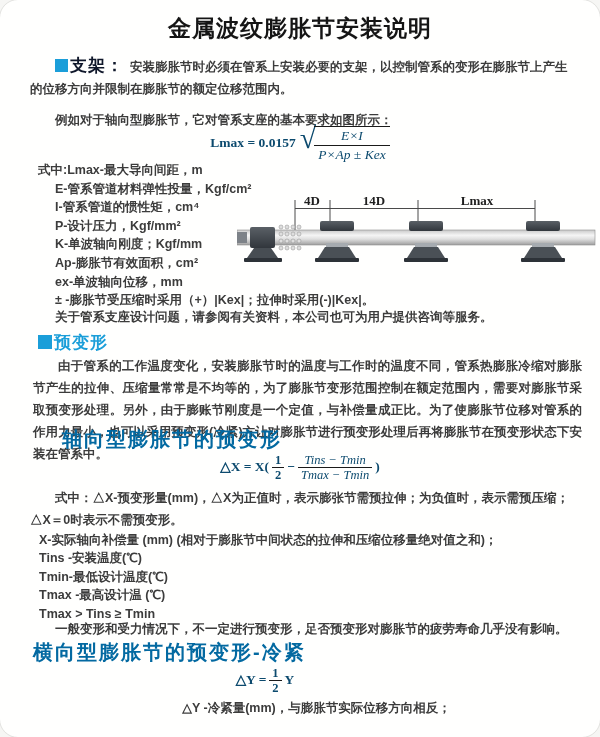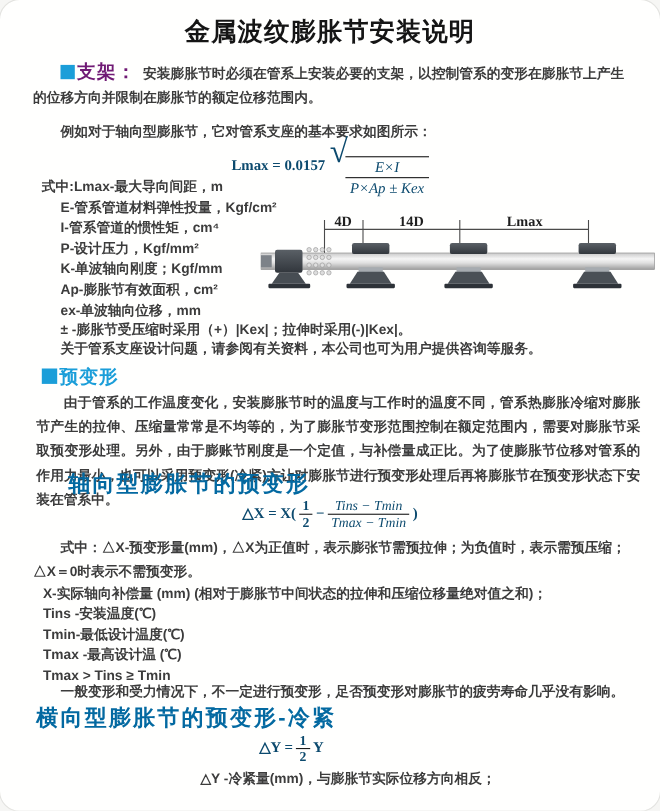--- a/index.html
+++ b/index.html
@@ -14,21 +14,21 @@
     font-size:23px; font-weight:bold; color:#151515; letter-spacing:1px;
   }
   .body-par{
     font-size:12.5px; font-weight:bold; color:#3c3c3c; line-height:22px;
   }
   .sq{
     display:inline-block; width:13px; height:13px; background:#1b9ed9;
     margin-right:2px; vertical-align:-1px;
   }
   .sec-head-inline{
-    font-size:17px; font-weight:bold; color:#701a75; letter-spacing:1px;
+    font-size:17px; font-weight:bold; color:#0f172a; letter-spacing:1px;
     margin-right:6px;
   }
   .sec-head{
     font-size:17px; font-weight:bold; color:#1b9ed9; letter-spacing:1px;
   }
   .sub-head{
     font-size:20px; font-weight:bold; color:#0369a1; letter-spacing:2px;
   }
   .indent2{text-indent:25px;}
   .def-line{
@@ -44,21 +44,21 @@
   .fvar{font-style:italic; font-weight:normal;}
   .frac{
     display:inline-block; vertical-align:middle; text-align:center;
     font-size:12.5px; line-height:1.15; margin:0 3px;
   }
   .frac .num{display:block; padding:0 3px; border-bottom:1px solid #1a1a1a;}
   .frac .den{display:block; padding:0 3px;}
   .sqrt{display:inline-flex; align-items:flex-start; vertical-align:middle; margin-left:4px;}
   .sqrt .rad{font-size:30px; line-height:0.95; font-weight:normal; margin-right:-2px;}
   .underroot{
-    display:inline-block; border-top:1.5px solid #1a1a1a; padding-top:1px; margin-top:18px;
+    display:inline-block; border-top:1.5px solid #1a1a1a; padding-top:1px; margin-top:2px;
   }
   .underroot .num{display:block; border-bottom:1px solid #1a1a1a; padding:0 8px 1px;}
   .underroot .den{display:block; padding:1px 4px 0;}
   svg text{font-family:"Liberation Serif", serif; font-weight:bold; fill:#1f1f1f;}
 </style>
 </head>
 <body>
 
 <div class="page">
 

